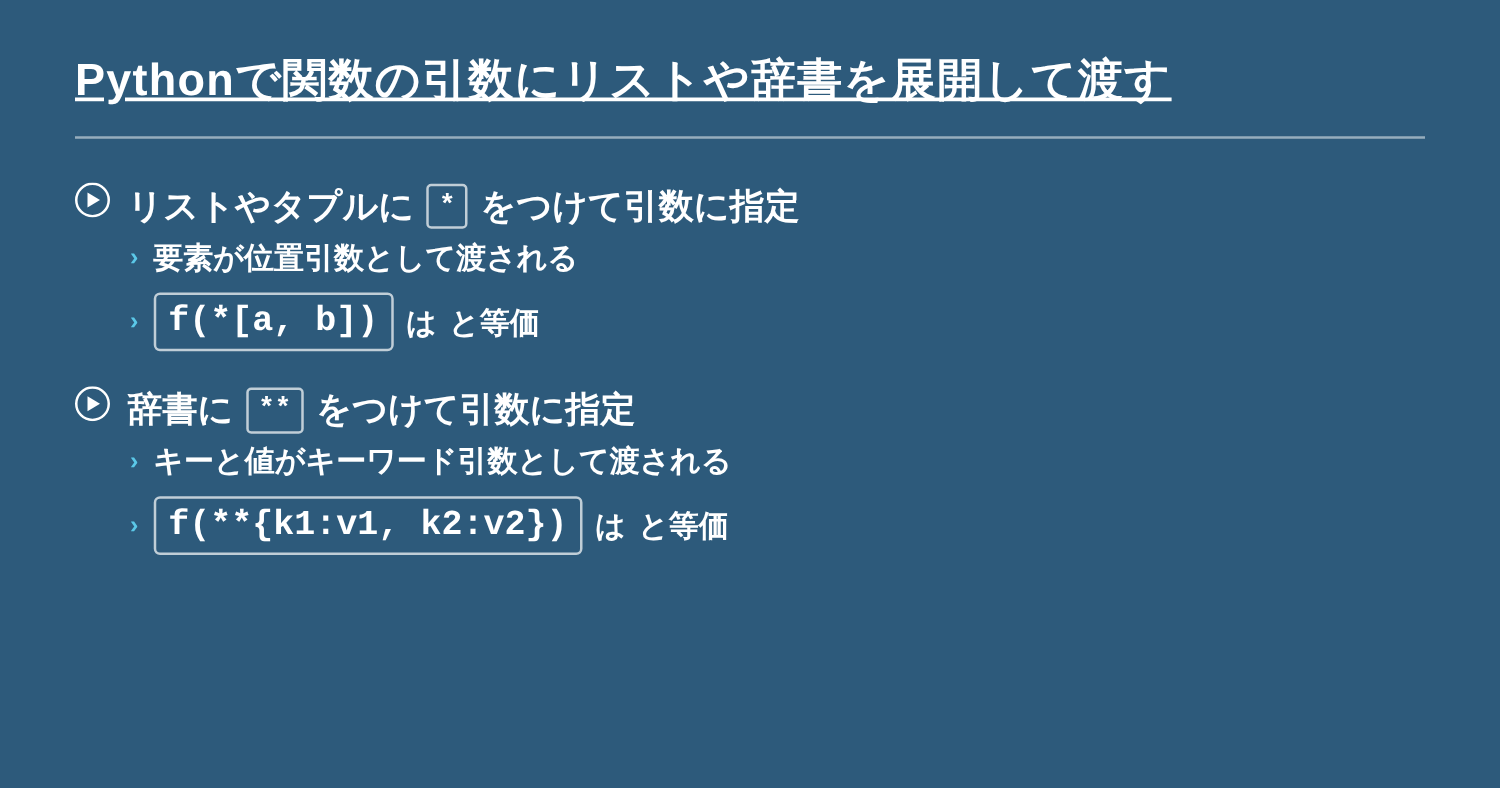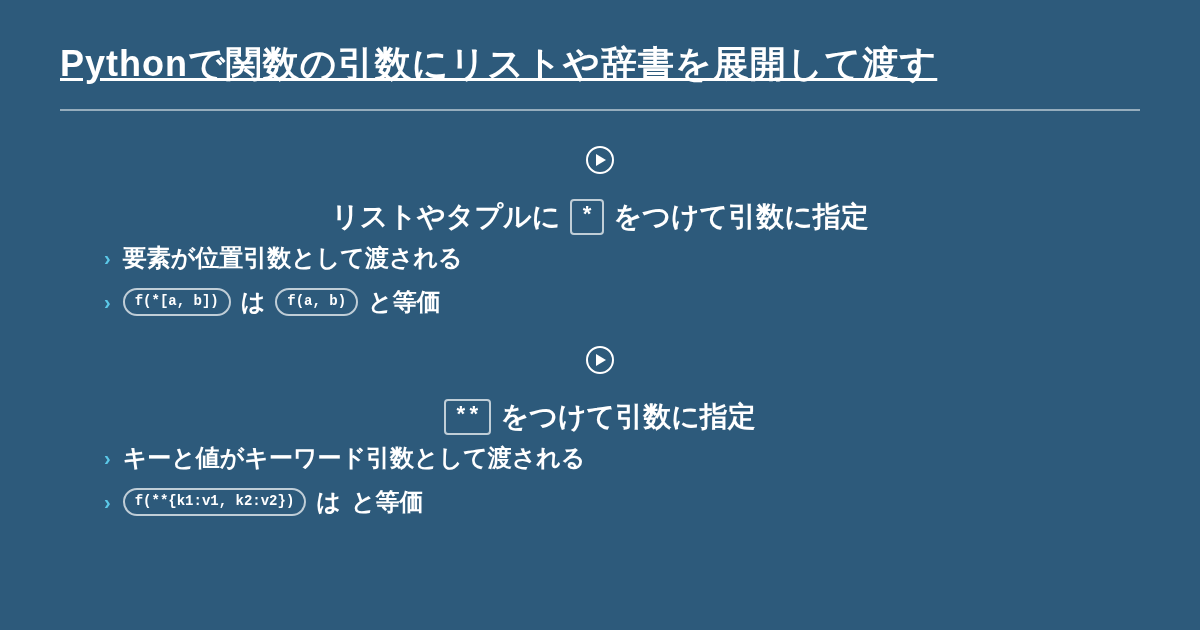--- a/index.html
+++ b/index.html
@@ -39,23 +39,21 @@
     }
 
     .content {
       display: flex;
       flex-direction: column;
       gap: 18px;
     }
 
     .main-item {
       display: flex;
-      align-items: center;
-      gap: 24px;
-      flex-direction: column;
+      gap: 14px;
     }
 
     .main-icon {
       width: 28px;
       height: 28px;
       flex-shrink: 0;
       display: flex;
       align-items: center;
       justify-content: center;
     }
@@ -101,24 +99,24 @@
       color: #ffffff;
       display: flex;
       align-items: center;
       gap: 10px;
       text-align: center;
     }
 
     .code-box {
       display: inline-block;
       border: 2px solid rgba(255,255,255,0.7);
-      border-radius: 16px;
+      border-radius: 5px;
       padding: 2px 10px;
       font-family: 'Courier New', 'Consolas', monospace;
-      font-size: 14px;
+      font-size: 28px;
       font-weight: 600;
       color: #ffffff;
       background: transparent;
       line-height: 1.4;
     }
 
     .code-inline {
       display: inline-block;
       border: 2px solid rgba(255,255,255,0.7);
       border-radius: 4px;
@@ -161,36 +159,36 @@
       <div class="sub-items">
         <div class="sub-item">
           <span class="sub-arrow">›</span>
           <span class="sub-text">要素が位置引数として渡される</span>
         </div>
         <div class="sub-item">
           <span class="sub-arrow">›</span>
           <span class="sub-text">
             <span class="code-box">f(*[a, b])</span>
             <span> は </span>
-            <span class="code-box">f(a, b)</span>
             <span> と等価</span>
           </span>
         </div>
       </div>
     </div>
 
     <div class="section-gap">
       <div class="main-item">
         <div class="main-icon">
           <svg viewBox="0 0 28 28" fill="none" xmlns="http://www.w3.org/2000/svg">
             <circle cx="14" cy="14" r="13" fill="#2d5a7b" stroke="white" stroke-width="2"></circle>
             <polygon points="10,8 20,14 10,20" fill="white"></polygon>
           </svg>
         </div>
         <div class="main-text">
+          <span>辞書に </span>
           <span class="code-inline">**</span>
           <span> をつけて引数に指定</span>
         </div>
       </div>
 
       <div class="sub-items">
         <div class="sub-item">
           <span class="sub-arrow">›</span>
           <span class="sub-text">キーと値がキーワード引数として渡される</span>
         </div>

